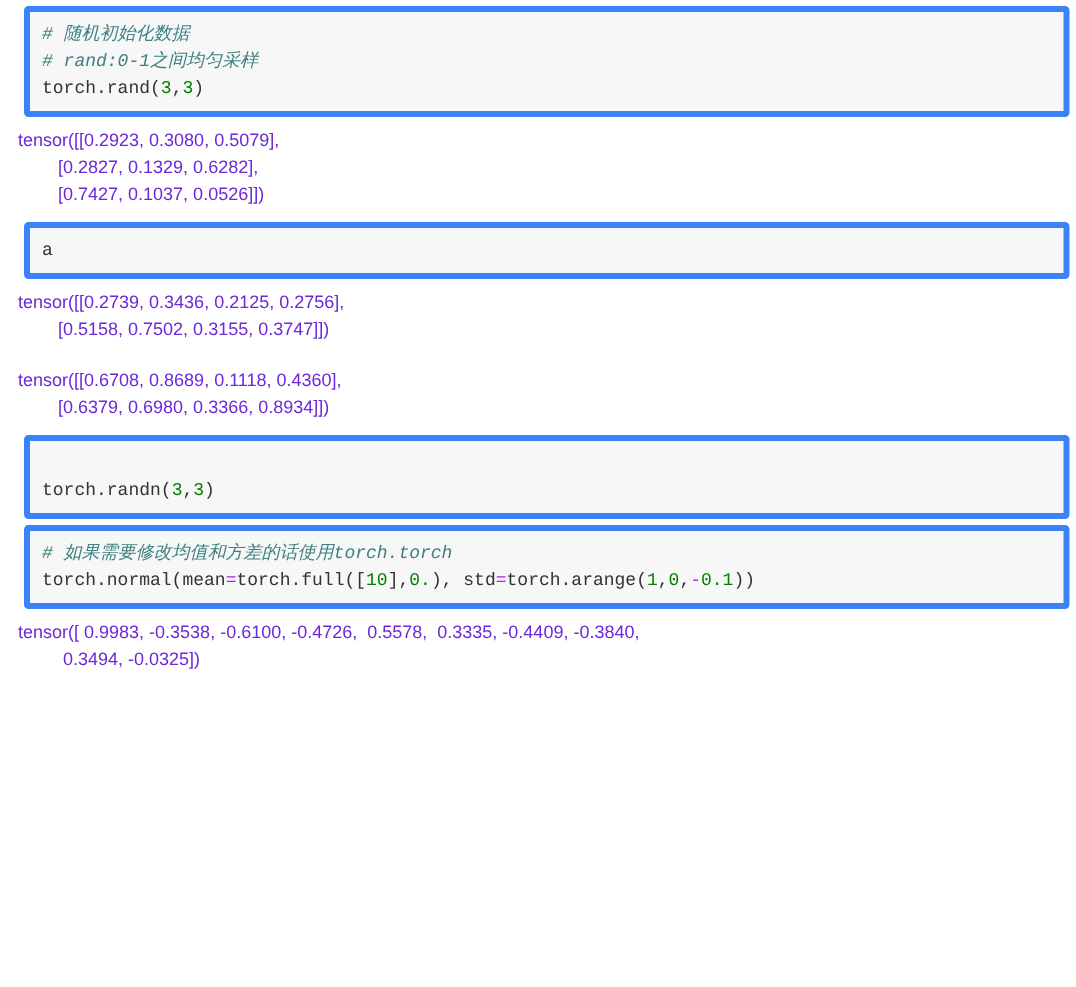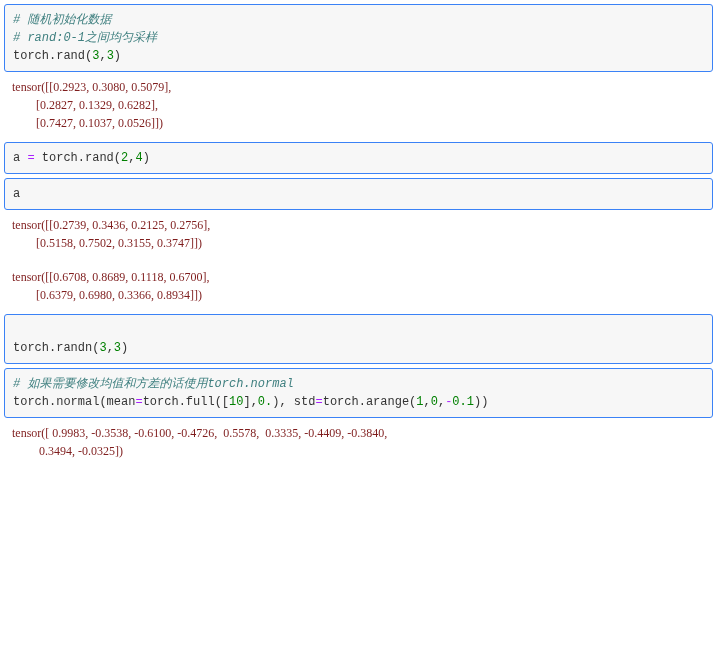--- a/index.html
+++ b/index.html
@@ -10,36 +10,36 @@
     body {
       font-family: Consolas, Monaco, 'Courier New', monospace;
       font-size: 12px;
       background: #ffffff;
       width: 717px;
       padding: 0;
       position: relative;
     }
     .cell-input {
       background: #f7f7f7;
-      border: 1px solid #3b82f6;
+      border: 4px solid #3b82f6;
       border-radius: 3px;
       padding: 6px 8px;
-      margin: 4px 4px 0 4px;
+      margin: 4px 4px 0 16px;
       line-height: 1.5;
       white-space: pre;
       color: #333;
     }
     .cell-output {
       background: #ffffff;
       padding: 6px 8px 6px 8px;
       margin: 0 4px 4px 4px;
       line-height: 1.5;
       white-space: pre;
-      color: #7f1d1d;
-      font-family: Liberation Serif, serif;
+      color: #6d28d9;
+      font-family: Liberation Sans, sans-serif;
     }
     .comment {
       color: #408080;
       font-style: italic;
     }
     .number {
       color: #008000;
     }
     .op {
       color: #aa22ff;
@@ -48,25 +48,24 @@
 </head>
 <body>
 
 <div id="cells-container">
     <div class="cell-input"><span class="comment"># 随机初始化数据</span>
 <span class="comment"># rand:0-1之间均匀采样</span>
 torch.rand(<span class="number">3</span>,<span class="number">3</span>)</div>
     <div class="cell-output">tensor([[0.2923, 0.3080, 0.5079],
         [0.2827, 0.1329, 0.6282],
         [0.7427, 0.1037, 0.0526]])</div>
-    <div class="cell-input">a <span class="op">=</span> torch.rand(<span class="number">2</span>,<span class="number">4</span>)</div>
     <div class="cell-input">a</div>
     <div class="cell-output">tensor([[0.2739, 0.3436, 0.2125, 0.2756],
         [0.5158, 0.7502, 0.3155, 0.3747]])</div>
-    <div class="cell-output">tensor([[0.6708, 0.8689, 0.1118, 0.6700],
+    <div class="cell-output">tensor([[0.6708, 0.8689, 0.1118, 0.4360],
         [0.6379, 0.6980, 0.3366, 0.8934]])</div>
     <div class="cell-input">
 torch.randn(<span class="number">3</span>,<span class="number">3</span>)</div>
-    <div class="cell-input"><span class="comment"># 如果需要修改均值和方差的话使用torch.normal</span>
+    <div class="cell-input"><span class="comment"># 如果需要修改均值和方差的话使用torch.torch</span>
 torch.normal(mean<span class="op">=</span>torch.full([<span class="number">10</span>],<span class="number">0.</span>), std<span class="op">=</span>torch.arange(<span class="number">1</span>,<span class="number">0</span>,<span class="op">-</span><span class="number">0.1</span>))</div>
     <div class="cell-output">tensor([ 0.9983, -0.3538, -0.6100, -0.4726,  0.5578,  0.3335, -0.4409, -0.3840,
          0.3494, -0.0325])</div>
   </div>
 
 </body></html>

